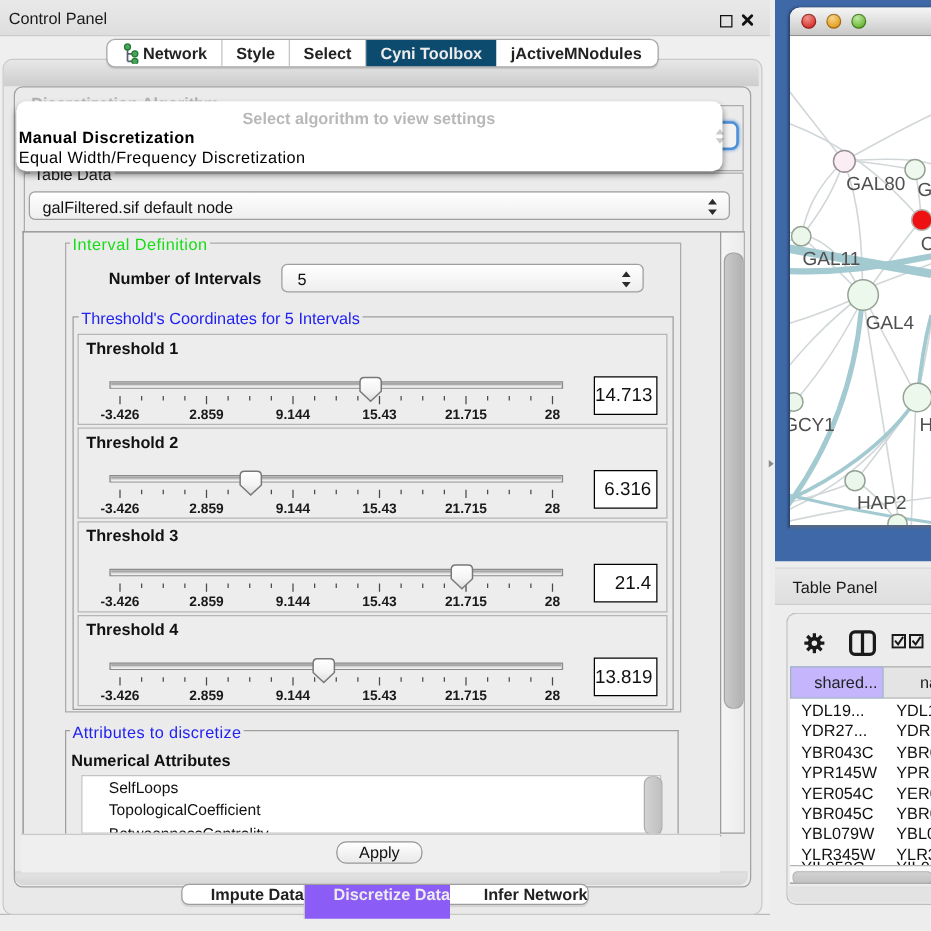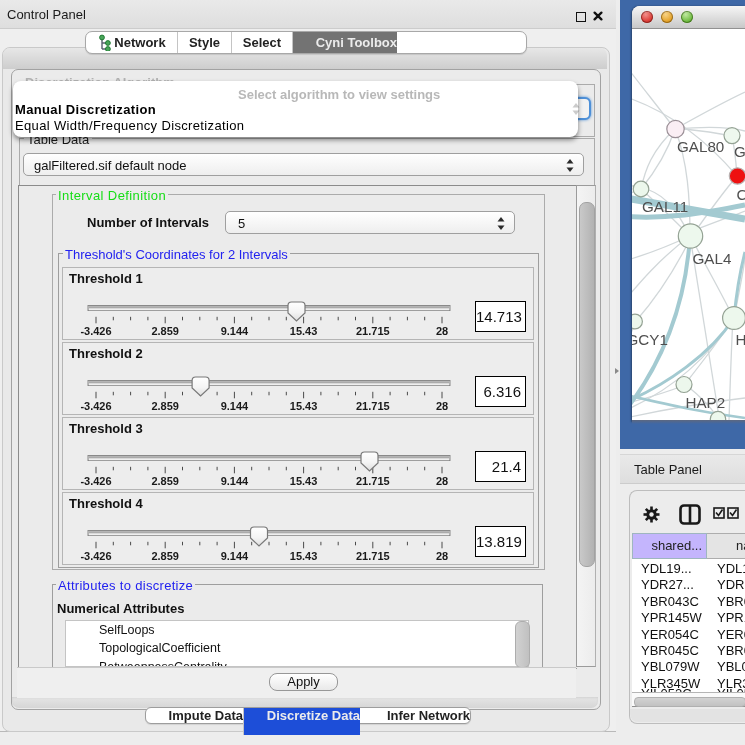--- a/index.html
+++ b/index.html
@@ -8,21 +8,21 @@
   #page{position:relative;width:745px;height:745px;background:#ededed;overflow:hidden;text-decoration:underline;}
   
   #cpwin{left:0;top:0;width:616px;height:731px;background:#efefef;border-right:1px solid #cfcfcf;border-bottom:1px solid #b9b9b9;}
   #cptitle{left:0;top:0;width:616px;height:28px;background:linear-gradient(#e9e9e9,#dedede);border-bottom:1px solid #cccccc;}
   #cptitle .t{position:absolute;left:7px;top:7px;font-size:13px;color:#1a1a1a;}
   
   #outerpanel{left:2px;top:47px;width:606px;height:683px;background:#e9e9e9;border:1px solid #c9c9c9;border-radius:8px;}
   
   #tabstrip{left:85px;top:31px;width:440px;height:21px;background:#ffffff;border:1px solid #a8a8a8;border-radius:7px;box-shadow:0 1px 1px rgba(0,0,0,0.12);display:flex;}
   .tab{height:21px;line-height:21px;font-size:13px;font-weight:600;color:#222;text-align:center;border-right:1px solid #c4c4c4;white-space:nowrap;}
-  .tab.sel{background:#737373;color:#ececec;border-right:none;text-align:right;}
+  .tab.sel{background:#0c4a6e;color:#ececec;border-right:none;}
   .tab.last{border-right:none;border-radius:0 7px 7px 0;}
   
   #innerpanel{left:11px;top:69px;width:588px;height:639px;background:#ebebeb;border:1px solid #a2a2a2;border-radius:7px;}
   #innerbottom{left:12px;top:697px;width:586px;height:11px;background:linear-gradient(#e5e5e5,#d6d6d6);border-radius:0 0 7px 7px;box-shadow:inset 0 1px 2px rgba(0,0,0,0.08);}
   
   #dalabel{left:25px;top:75px;font-size:13px;font-weight:bold;color:#b2b2b2;}
   #dagroup{left:19px;top:84px;width:574px;height:51px;border:1px solid #ababab;}
   
   #tdgroup{left:19px;top:138px;width:574px;height:46px;border:1px solid #ababab;}
   #tdlabel{left:24px;top:132px;font-size:13px;color:#1a1a1a;background:#ebebeb;padding:0 3px;}
@@ -40,35 +40,35 @@
   #thgroup{left:58px;top:253px;width:479px;height:313px;border:1px solid #9e9e9e;}
   #thlabel{left:63px;top:247px;font-size:13px;color:#2222f0;background:#ebebeb;padding:0 2px;}
   .tpanel{left:62px;width:470px;height:71px;border:1px solid #b5b5b5;background:#ededed;}
   .tpanel .tl{position:absolute;left:6px;top:3px;font-size:13px;font-weight:bold;color:#111;}
   .vbox{position:absolute;left:412px;top:33px;width:51px;height:31px;background:#ffffff;border:1px solid #000000;box-sizing:border-box;font-size:15px;color:#111;text-align:right;line-height:29px;padding-right:4px;}
   
   #atgroup{left:52px;top:584px;width:489px;height:83px;border:1px solid #9e9e9e;border-bottom:none;}
   #atlabel{left:56px;top:578px;letter-spacing:0.3px;font-size:13px;color:#2222f0;background:#ebebeb;padding:0 2px;}
   #numattr{left:57px;top:601px;font-size:13px;font-weight:bold;color:#111;}
   #attrlist{left:65px;top:620px;width:464px;height:47px;background:#ffffff;border:1px solid #c4c4c4;box-sizing:border-box;overflow:hidden;font-size:12.5px;color:#111;}
-  #attrlist div{padding-left:21px;height:18.3px;line-height:18.3px;margin-left:12px;}
+  #attrlist div{padding-left:21px;height:18.3px;line-height:18.3px;}
   #listscroll{left:515px;top:621px;width:13px;height:45px;background:linear-gradient(90deg,#d2d2d2,#c0c0c0);border:1px solid #adadad;border-radius:6px;}
   
   #applyarea{left:17px;top:667px;width:559px;height:30px;background:#efefef;border-top:1px solid #c9c9c9;}
   #applybtn{left:269px;top:673px;width:67px;height:16px;background:linear-gradient(#ffffff,#e9e9e9);border:1px solid #979797;border-radius:8px;font-size:13px;color:#111;text-align:center;line-height:16px;}
   
   #btabs{left:145px;top:707px;width:324px;height:15px;background:#ffffff;border:1px solid #9d9d9d;border-radius:6px;display:flex;box-shadow:0 1px 1px rgba(0,0,0,0.10);}
   .btab{height:27px;line-height:15px;font-size:13px;font-weight:600;color:#222;text-align:right;border-right:1px solid #c4c4c4;white-space:nowrap;}
-  .btab.sel{background:#1d4ed8;color:#ececec;border-right:none;}
+  .btab.sel{background:#8b5cf6;color:#ececec;border-right:none;}
   .btab.last{border-right:none;}
   
   #floatbtn{left:576px;top:12px;width:8px;height:8px;border:1.7px solid #111;}
   
   #popup{left:13px;top:81px;width:565px;height:56px;background:#ffffff;border-radius:8px;box-shadow:0 3px 5px rgba(0,0,0,0.45);}
-  #popup .hint{position:absolute;left:181px;top:6px;font-size:13px;font-weight:bold;color:#b8b8b8;margin-left:44px;}
+  #popup .hint{position:absolute;left:181px;top:6px;font-size:13px;font-weight:bold;color:#b8b8b8;}
   #popup .it1{position:absolute;left:2px;top:21px;font-size:13px;font-weight:bold;color:#000;letter-spacing:0.35px;}
   #popup .it2{position:absolute;left:2px;top:37px;font-size:13px;color:#000;letter-spacing:0.35px;}
   
   #comboback{left:550px;top:97px;width:37px;height:19px;background:#f2f2f2;border:2px solid #4e90d8;border-radius:6px;box-shadow:0 0 3px #4e90d8;}
   
   #rightbg{left:616px;top:0;width:129px;height:745px;background:#ededed;}
   #bluewin{left:620px;top:0;width:125px;height:449px;background:#3e68a7;}
   #macwin{left:632px;top:6px;width:113px;height:416px;background:#ffffff;border-radius:8px 0 0 0;box-shadow:-1px 0 2px rgba(0,0,0,0.35);}
   #mactitle{left:632px;top:6px;width:113px;height:22px;background:linear-gradient(#f6f6f6,#c8c8c8);border-bottom:1px solid #919191;border-radius:8px 0 0 0;}
   .light{position:absolute;top:11px;width:12px;height:12px;border-radius:50%;}
@@ -103,20 +103,21 @@
     <div class="tab" style="width:91px;">
       <svg width="15" height="17" viewBox="0 0 15 17" style="vertical-align:-4px;margin-right:2px;">
         <path d="M5 4 L5 15 M5 9 L9.5 9 M5 15 L9.5 15" fill="none" stroke="#5a6070" stroke-width="1.4"></path>
         <circle cx="5" cy="3.5" r="2.4" fill="#4aa55a" stroke="#1f7a33" stroke-width="1"></circle>
         <circle cx="10.9" cy="9" r="2.4" fill="#4aa55a" stroke="#1f7a33" stroke-width="1"></circle>
         <circle cx="10.9" cy="15" r="2.4" fill="#4aa55a" stroke="#1f7a33" stroke-width="1"></circle>
       </svg>Network</div>
     <div class="tab" style="width:53px;">Style</div>
     <div class="tab" style="width:60px;">Select</div>
     <div class="tab sel" style="width:104px;">Cyni Toolbox</div>
+    <div class="tab last" style="width:128px;">jActiveMNodules</div>
   </div>
   <div class="abs" id="floatbtn"></div>
   <svg class="abs" style="left:593px;top:11px;" width="10" height="10" viewBox="0 0 10 10">
     <path d="M1.6 1.6 L8.4 8.4 M8.4 1.6 L1.6 8.4" stroke="#111" stroke-width="2.3" stroke-linecap="round"></path>
   </svg>
 
   <div class="abs" id="dalabel">Discretization Algorithm</div>
   <div class="abs" id="dagroup"></div>
   <div class="abs" id="comboback"></div>
 
@@ -136,21 +137,21 @@
   <div class="abs" id="idgroup"></div>
   <div class="abs" id="idlabel">Interval Definition</div>
   <div class="abs" id="noi">Number of Intervals</div>
   <div class="abs" id="noicombo">5
     <svg width="8" height="13" viewBox="0 0 8 13" style="position:absolute;right:9px;top:5px;">
       <path d="M4 0 L7.5 4.5 L0.5 4.5 Z" fill="#2a2a2a"></path>
       <path d="M4 13 L7.5 8.5 L0.5 8.5 Z" fill="#2a2a2a"></path>
     </svg>
   </div>
   <div class="abs" id="thgroup"></div>
-  <div class="abs" id="thlabel">Threshold's Coordinates for 2 Intervals</div>
+  <div class="abs" id="thlabel">Threshold's Coordinates for 5 Intervals</div>
 
   <div class="abs tpanel" style="top:267px;">
     <div class="tl">Threshold 1</div>
     <svg width="470" height="73" viewBox="0 0 470 73" style="position:absolute;left:0;top:0;">
       <defs>
           <linearGradient id="thg1" x1="0" y1="0" x2="0" y2="1">
         <stop offset="0" stop-color="#ffffff"></stop>
             <stop offset="0.55" stop-color="#f4f4f4"></stop>
             <stop offset="1" stop-color="#dedede"></stop>
       </linearGradient>

